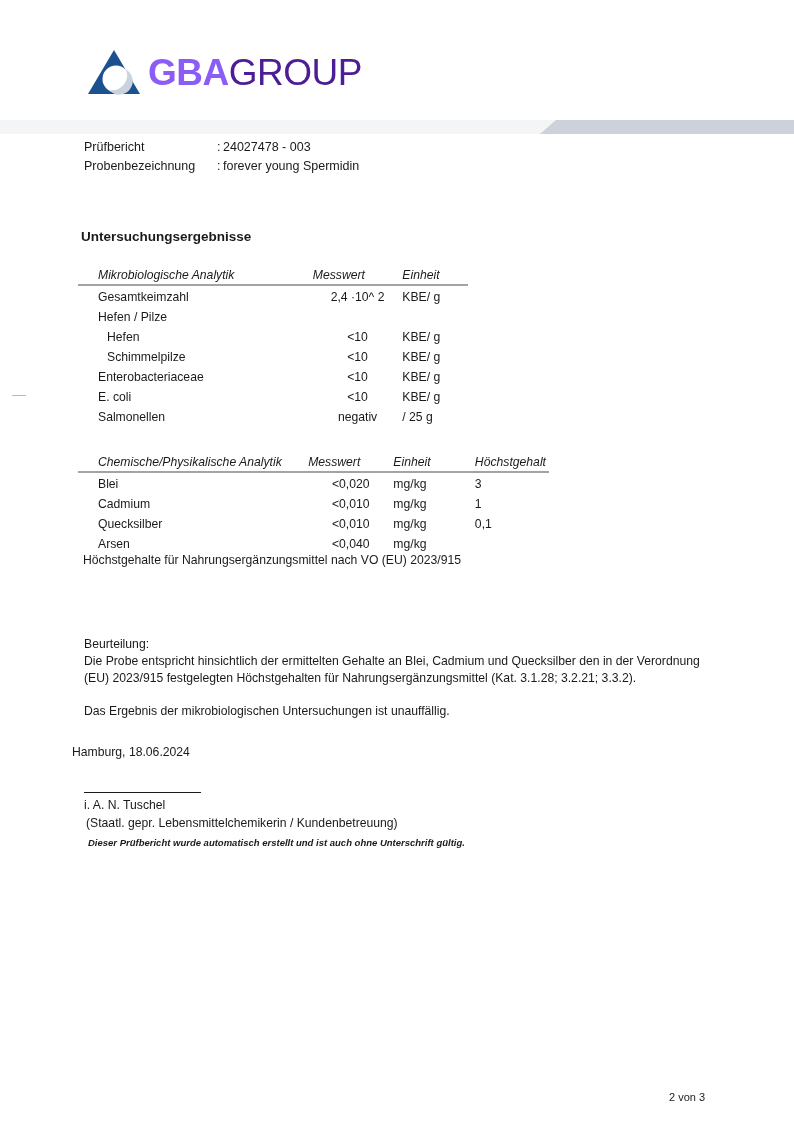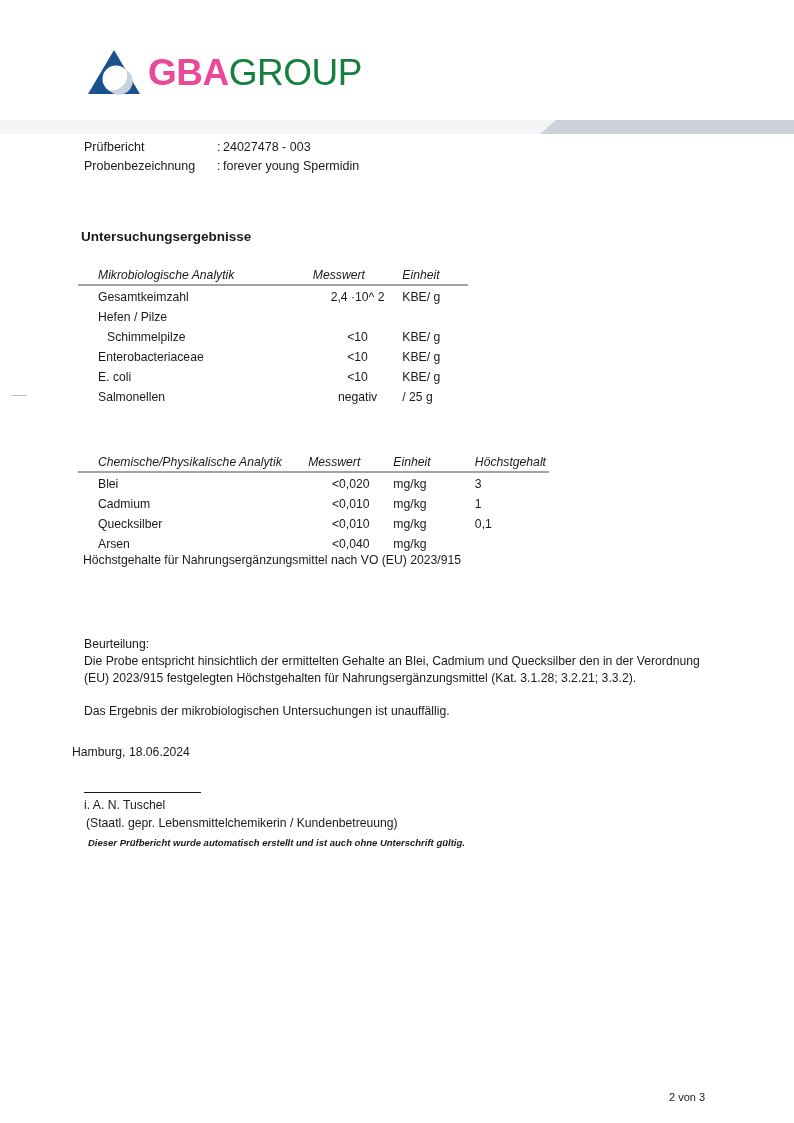--- a/index.html
+++ b/index.html
@@ -32,25 +32,25 @@
     flex: none;
   }
   .logo-word {
     font-size: 37px;
     letter-spacing: -0.5px;
     line-height: 1;
     white-space: nowrap;
   }
   .logo-word .gba {
     font-weight: bold;
-    color: #ec4899;
+    color: #8b5cf6;
   }
   .logo-word .group {
     font-weight: 400;
-    color: #15803d;
+    color: #4c1d95;
   }
 
   
   .band {
     position: absolute;
     left: 0;
     top: 120px;
     width: 794px;
     height: 14px;
   }
@@ -242,20 +242,25 @@
       <td class="c-name">Gesamtkeimzahl</td>
       <td class="c-val">2,4 ·10^ 2</td>
       <td class="c-unit">KBE/ g</td>
     </tr>
     <tr>
       <td class="c-name">Hefen / Pilze</td>
       <td class="c-val"></td>
       <td class="c-unit"></td>
     </tr>
     <tr>
+      <td class="c-name indent">Hefen</td>
+      <td class="c-val">&lt;10</td>
+      <td class="c-unit">KBE/ g</td>
+    </tr>
+    <tr>
       <td class="c-name indent">Schimmelpilze</td>
       <td class="c-val">&lt;10</td>
       <td class="c-unit">KBE/ g</td>
     </tr>
     <tr>
       <td class="c-name">Enterobacteriaceae</td>
       <td class="c-val">&lt;10</td>
       <td class="c-unit">KBE/ g</td>
     </tr>
     <tr>

